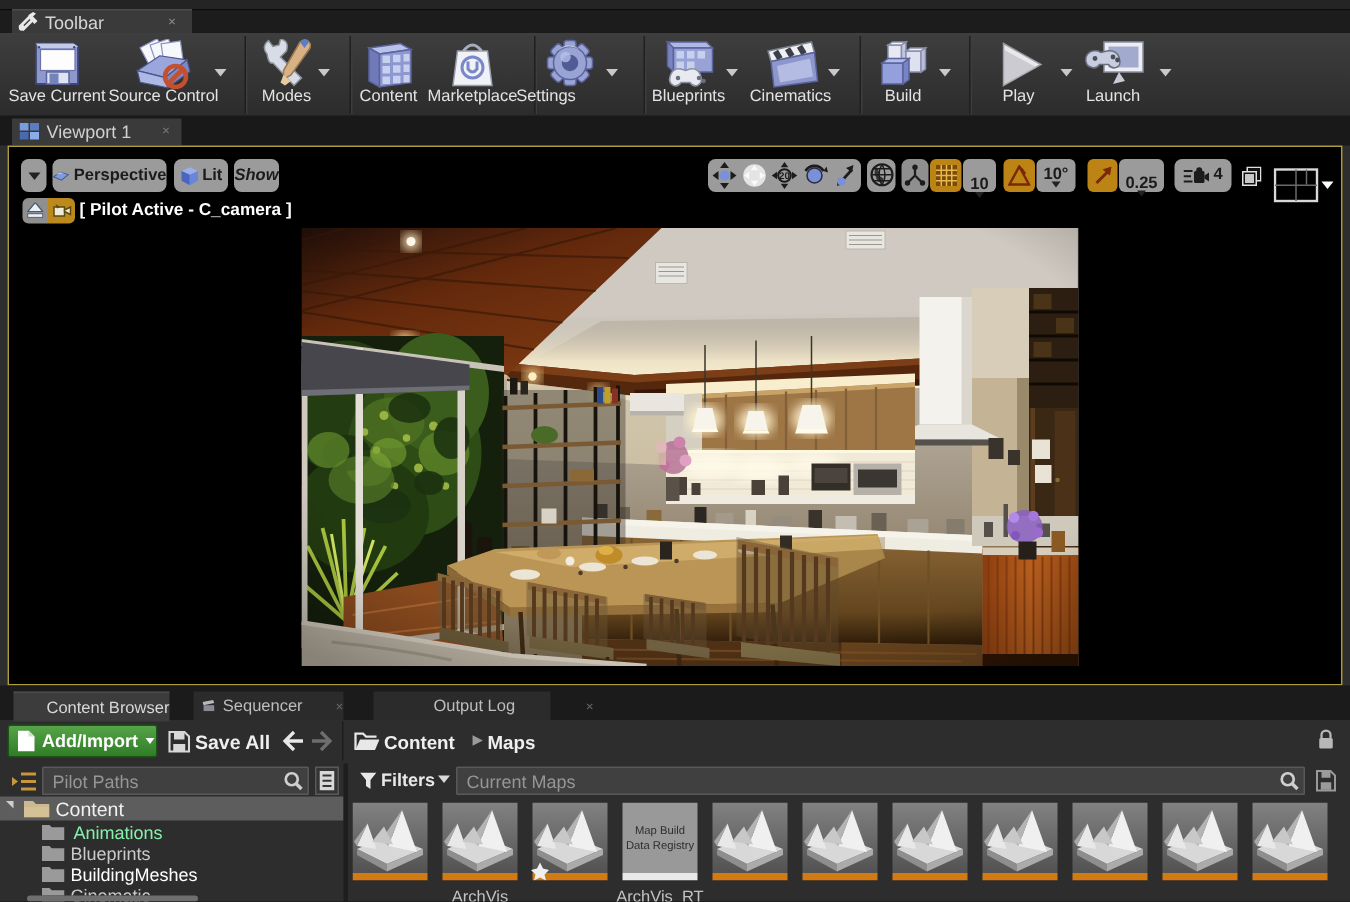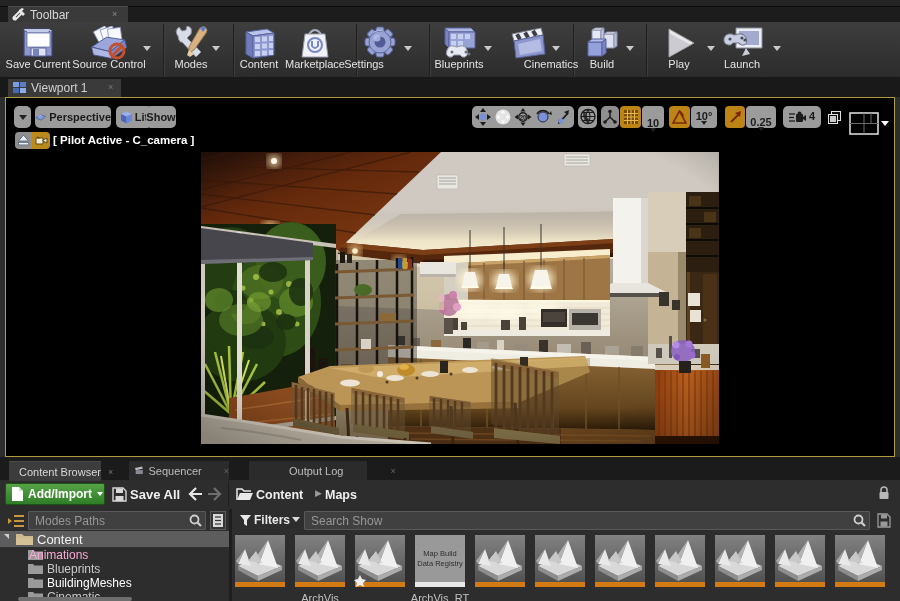--- a/index.html
+++ b/index.html
@@ -38,21 +38,21 @@
   <div class="tsep" style="left:429px;"></div>
   <div class="tsep" style="left:573px;"></div>
   <div class="tsep" style="left:646px;"></div>
   <div class="tlabel" style="left:-22px;">Save Current</div>
   <div class="tlabel" style="left:49px;">Source Control</div>
   <div class="tlabel" style="left:131px;">Modes</div>
   <div class="tlabel" style="left:199px;">Content</div>
   <div class="tlabel" style="left:255px;">Marketplace</div>
   <div class="tlabel" style="left:304px;">Settings</div>
   <div class="tlabel" style="left:399px;">Blueprints</div>
-  <div class="tlabel" style="left:467px;padding-left:24px;">Cinematics</div>
+  <div class="tlabel" style="left:467px;">Cinematics</div>
   <div class="tlabel" style="left:542px;">Build</div>
   <div class="tlabel" style="left:619px;">Play</div>
   <div class="tlabel" style="left:682px;">Launch</div>
   <div class="caret abs" style="left:143px;top:46px;"></div>
   <div class="caret abs" style="left:212px;top:46px;"></div>
   <div class="caret abs" style="left:404px;top:46px;"></div>
   <div class="caret abs" style="left:484px;top:46px;"></div>
   <div class="caret abs" style="left:552px;top:46px;"></div>
   <div class="caret abs" style="left:626px;top:46px;"></div>
   <div class="caret abs" style="left:707px;top:46px;"></div>
@@ -655,21 +655,21 @@
       <svg width="15" height="11" viewBox="0 0 15 11" style="margin-right:3px">
           <path d="M1 6 L7 2 L14 4 L8 9 Z" fill="#7f9ce0" stroke="#4a5f90"></path>
           <path d="M3 4 l4 -2 3 1" fill="#b8c8f0"></path>
         </svg>Perspective</div>
     <div class="vbtn" style="left:116px;top:106px;width:36px;">
       <svg width="13" height="13" viewBox="0 0 13 13" style="margin-right:2px">
           <path d="M1 3 L6.5 0.5 L12 3 L6.5 5.5 Z" fill="#98b0ee"></path>
           <path d="M1 3 L6.5 5.5 L6.5 12.5 L1 9.5 Z" fill="#4a66c0"></path>
           <path d="M12 3 L6.5 5.5 L6.5 12.5 L12 9.5 Z" fill="#6a86dc"></path>
         </svg>Lit</div>
-    <div class="vbtn" style="left:146px;top:106px;width:30px;">Show</div>
+    <div class="vbtn" style="left:156px;top:106px;width:30px;font-style:italic;">Show</div>
 
     <div class="vbtn" style="left:472px;top:106px;width:102px;"></div>
     <svg class="abs" style="left:475px;top:108px" width="96" height="18" viewBox="0 0 96 18">
       <g stroke="#1c1c1c" stroke-width="1.6" fill="none">
         <path d="M8 1 v16 M0 9 h16" stroke-width="0"></path>
       </g>
       <g fill="#1c1c1c">
         <path d="M8 0 l3 4 h-6z"></path>
           <path d="M8 18 l3 -4 h-6z"></path>
           <path d="M0 9 l4 -3 v6z"></path>
@@ -790,21 +790,21 @@
           <path d="M2 1 l3 2 -2 1z" fill="#5a4a10"></path>
         </svg>
     </div>
     <div class="abs" style="left:53px;top:134px;font-size:11.5px;font-weight:bold;color:#fff;text-shadow:1px 1px 1px #000;white-space:nowrap;">[ Pilot Active - C_camera ]</div>
   </div>
 
   <div class="abs" style="left:0;top:457px;width:900px;height:144px;background:#2d2d2d;"></div>
   <div class="abs" style="left:0;top:457px;width:900px;height:23px;background:#1b1b1b;"></div>
   <div class="abs" id="bottombar" style="left:0;top:0;width:900px;height:0;">
 
-    <div class="tab2" style="left:9px;width:92px;background:#3c3c3c;color:#d8d8d8;border-top:1px solid #4a4a4a;">
+    <div class="tab2" style="left:9px;width:104px;background:#3c3c3c;color:#d8d8d8;border-top:1px solid #4a4a4a;gap:12px;">
       <svg width="12" height="11" viewBox="0 0 12 11" style="margin:0 5px 0 5px">
           <rect x="0" y="0" width="12" height="11" fill="#8a94c4"></rect>
           <rect x="1.5" y="1.5" width="4" height="3.5" fill="#dde2f2"></rect>
           <rect x="6.5" y="1.5" width="4" height="3.5" fill="#c2c9e6"></rect>
           <rect x="1.5" y="6" width="4" height="3.5" fill="#b2bade"></rect>
           <rect x="6.5" y="6" width="4" height="3.5" fill="#e8ecf8"></rect>
         </svg>
       Content Browser<span style="color:#777;font-size:9px;margin-left:7px;">×</span>
     </div>
     <div class="tab2" style="left:129px;width:100px;">
@@ -858,21 +858,21 @@
 
     <svg class="abs" style="left:8px;top:514px" width="16" height="14" viewBox="0 0 16 14">
         <g stroke="#c8963c" stroke-width="2">
           <line x1="6" y1="2" x2="16" y2="2"></line>
           <line x1="6" y1="7" x2="16" y2="7"></line>
           <line x1="6" y1="12" x2="16" y2="12"></line>
         </g>
         <path d="M0 4 l4 3 -4 3z" fill="#c8963c"></path>
       </svg>
     <div class="abs" style="left:28px;top:511px;width:178px;height:19px;background:#404040;border:1px solid #595959;box-sizing:border-box;border-radius:1px;"></div>
-    <div class="abs" style="left:35px;top:514px;font-size:12px;color:#969696;">Modes Paths</div>
+    <div class="abs" style="left:35px;top:514px;font-size:12px;color:#969696;">Pilot Paths</div>
     <svg class="abs" style="left:189px;top:514px" width="13" height="13" viewBox="0 0 13 13">
         <circle cx="5.5" cy="5.5" r="4" fill="none" stroke="#cfcfcf" stroke-width="1.8"></circle>
         <line x1="8.5" y1="8.5" x2="12" y2="12" stroke="#cfcfcf" stroke-width="2.2"></line>
       </svg>
     <div class="abs" style="left:210px;top:511px;width:16px;height:19px;background:#353535;border:1px solid #595959;box-sizing:border-box;"></div>
     <svg class="abs" style="left:213px;top:514px" width="10" height="13" viewBox="0 0 10 13">
         <rect x="0" y="0" width="10" height="13" fill="#d8d8d8"></rect>
         <g stroke="#353535" stroke-width="1.2">
           <line x1="2" y1="3" x2="8" y2="3"></line>
           <line x1="2" y1="6.5" x2="8" y2="6.5"></line>
@@ -883,21 +883,21 @@
     <div class="abs" style="left:0px;top:531px;width:229px;height:16px;background:#5d5d5d;"></div>
     <div class="abs" style="left:4px;top:534px;width:0;height:0;border-top:5px solid #cfcfcf;border-left:5px solid transparent;"></div>
     <svg class="abs" style="left:16px;top:532px" width="17" height="13" viewBox="0 0 17 13">
         <path d="M0 2 h6 l2 2 h9 v9 h-17 z" fill="#cdb990"></path>
         <path d="M0 6 h17 v7 h-17 z" fill="#e0cda0" opacity="0.4"></path>
       </svg>
     <div class="abs" style="left:37px;top:532px;font-size:13px;color:#f0f0f0;">Content</div>
     <svg class="abs" style="left:28px;top:549px" width="15" height="11" viewBox="0 0 15 11">
         <path d="M0 1 h5 l1.5 1.5 h8.5 v8.5 h-15 z" fill="#9a9a9a"></path>
       </svg>
-    <div class="abs" style="left:29px;top:548px;font-size:12px;color:#f9a8d4;">Animations</div>
+    <div class="abs" style="left:49px;top:548px;font-size:12px;color:#86efac;">Animations</div>
     <svg class="abs" style="left:28px;top:563px" width="15" height="11" viewBox="0 0 15 11">
         <path d="M0 1 h5 l1.5 1.5 h8.5 v8.5 h-15 z" fill="#9a9a9a"></path>
       </svg>
     <div class="abs" style="left:47px;top:562px;font-size:12px;color:#cacaca;">Blueprints</div>
     <svg class="abs" style="left:28px;top:577px" width="15" height="11" viewBox="0 0 15 11">
         <path d="M0 1 h5 l1.5 1.5 h8.5 v8.5 h-15 z" fill="#9a9a9a"></path>
       </svg>
     <div class="abs" style="left:47px;top:576px;font-size:12px;color:#ffffff;">BuildingMeshes</div>
     <svg class="abs" style="left:28px;top:591px" width="15" height="11" viewBox="0 0 15 11">
         <path d="M0 1 h5 l1.5 1.5 h8.5 v8.5 h-15 z" fill="#9a9a9a"></path>
@@ -908,21 +908,21 @@
     <div class="abs" style="left:229px;top:509px;width:3px;height:92px;background:#1e1e1e;"></div>
   </div>
   <div class="abs" id="rightpanel" style="left:0;top:0;width:900px;height:0;">
 
     <svg class="abs" style="left:240px;top:515px" width="11" height="11" viewBox="0 0 11 11">
         <path d="M0 0 h11 l-4 5 v6 l-3 -2 v-4 z" fill="#e8e8e8"></path>
       </svg>
     <div class="abs" style="left:254px;top:513px;font-size:12px;font-weight:bold;color:#e8e8e8;">Filters</div>
     <span class="caret abs" style="left:292px;top:517px;border-top-color:#d8d8d8;"></span>
     <div class="abs" style="left:304px;top:511px;width:566px;height:19px;background:#404040;border:1px solid #595959;box-sizing:border-box;border-radius:1px;"></div>
-    <div class="abs" style="left:311px;top:514px;font-size:12px;color:#969696;">Search Show</div>
+    <div class="abs" style="left:311px;top:514px;font-size:12px;color:#969696;">Current Maps</div>
     <svg class="abs" style="left:853px;top:514px" width="13" height="13" viewBox="0 0 13 13">
         <circle cx="5.5" cy="5.5" r="4" fill="none" stroke="#cfcfcf" stroke-width="1.8"></circle>
         <line x1="8.5" y1="8.5" x2="12" y2="12" stroke="#cfcfcf" stroke-width="2.2"></line>
       </svg>
     <svg class="abs" style="left:877px;top:513px" width="14" height="15" viewBox="0 0 14 15">
         <path d="M1 1 h9 l3 3 v10 h-12 z" fill="none" stroke="#9a9a9a" stroke-width="1.3"></path>
         <rect x="4" y="1.5" width="6" height="4" fill="#9a9a9a"></rect>
         <rect x="3.5" y="8.5" width="7" height="5" fill="#9a9a9a"></rect>
       </svg>
 

